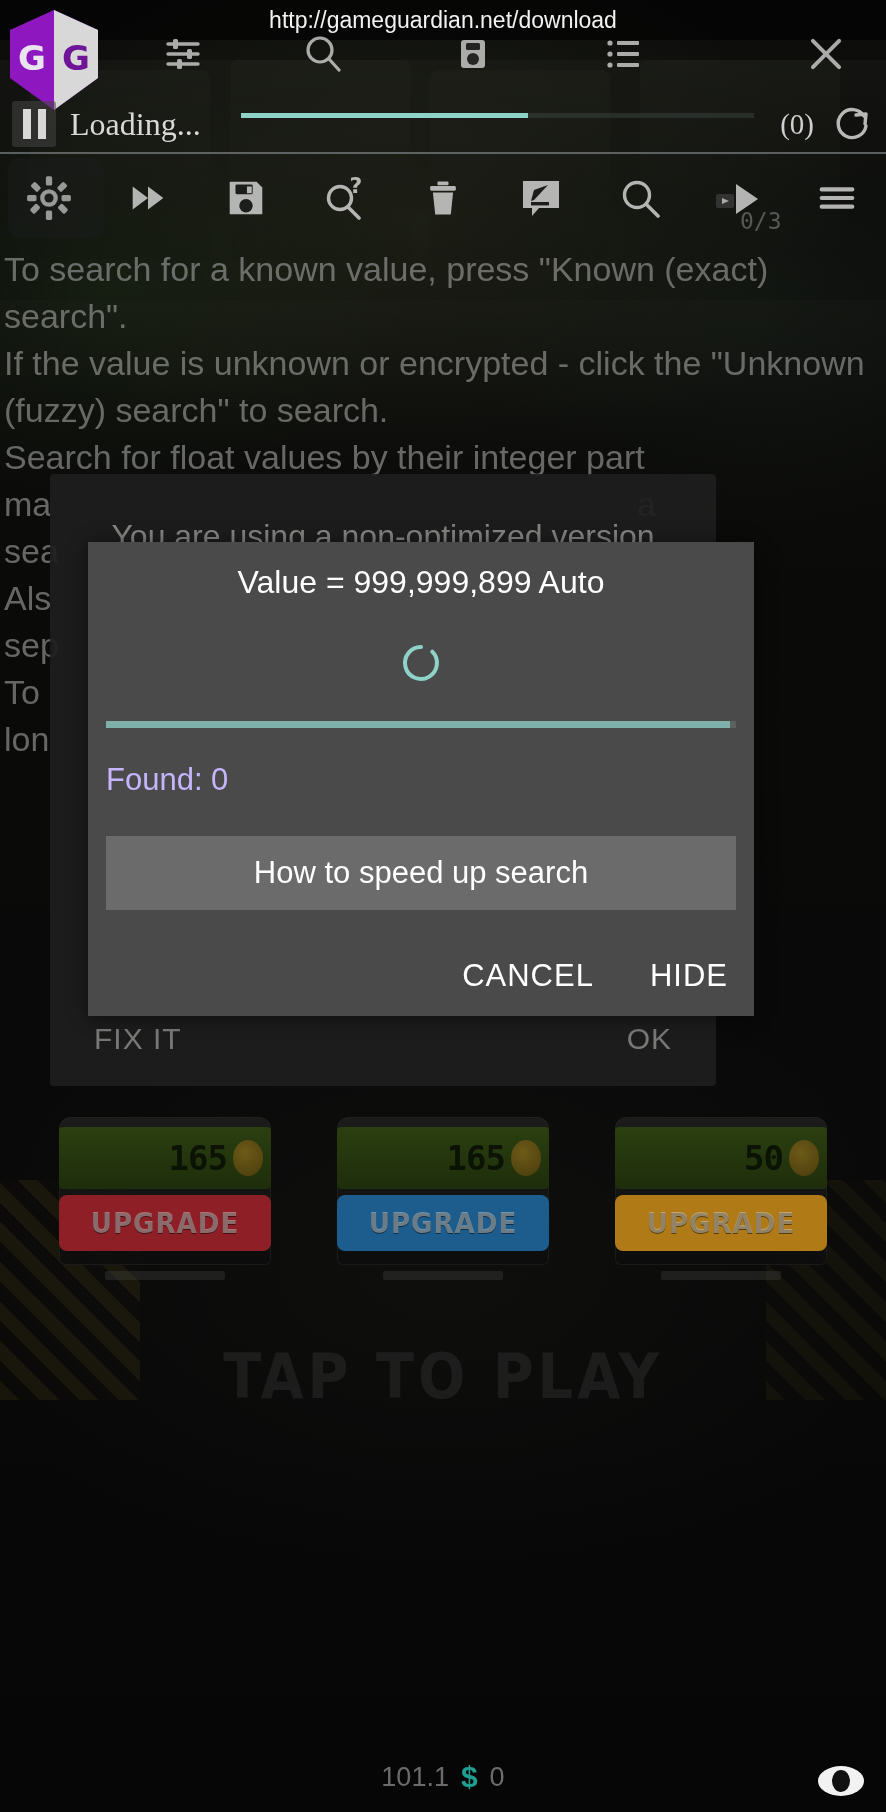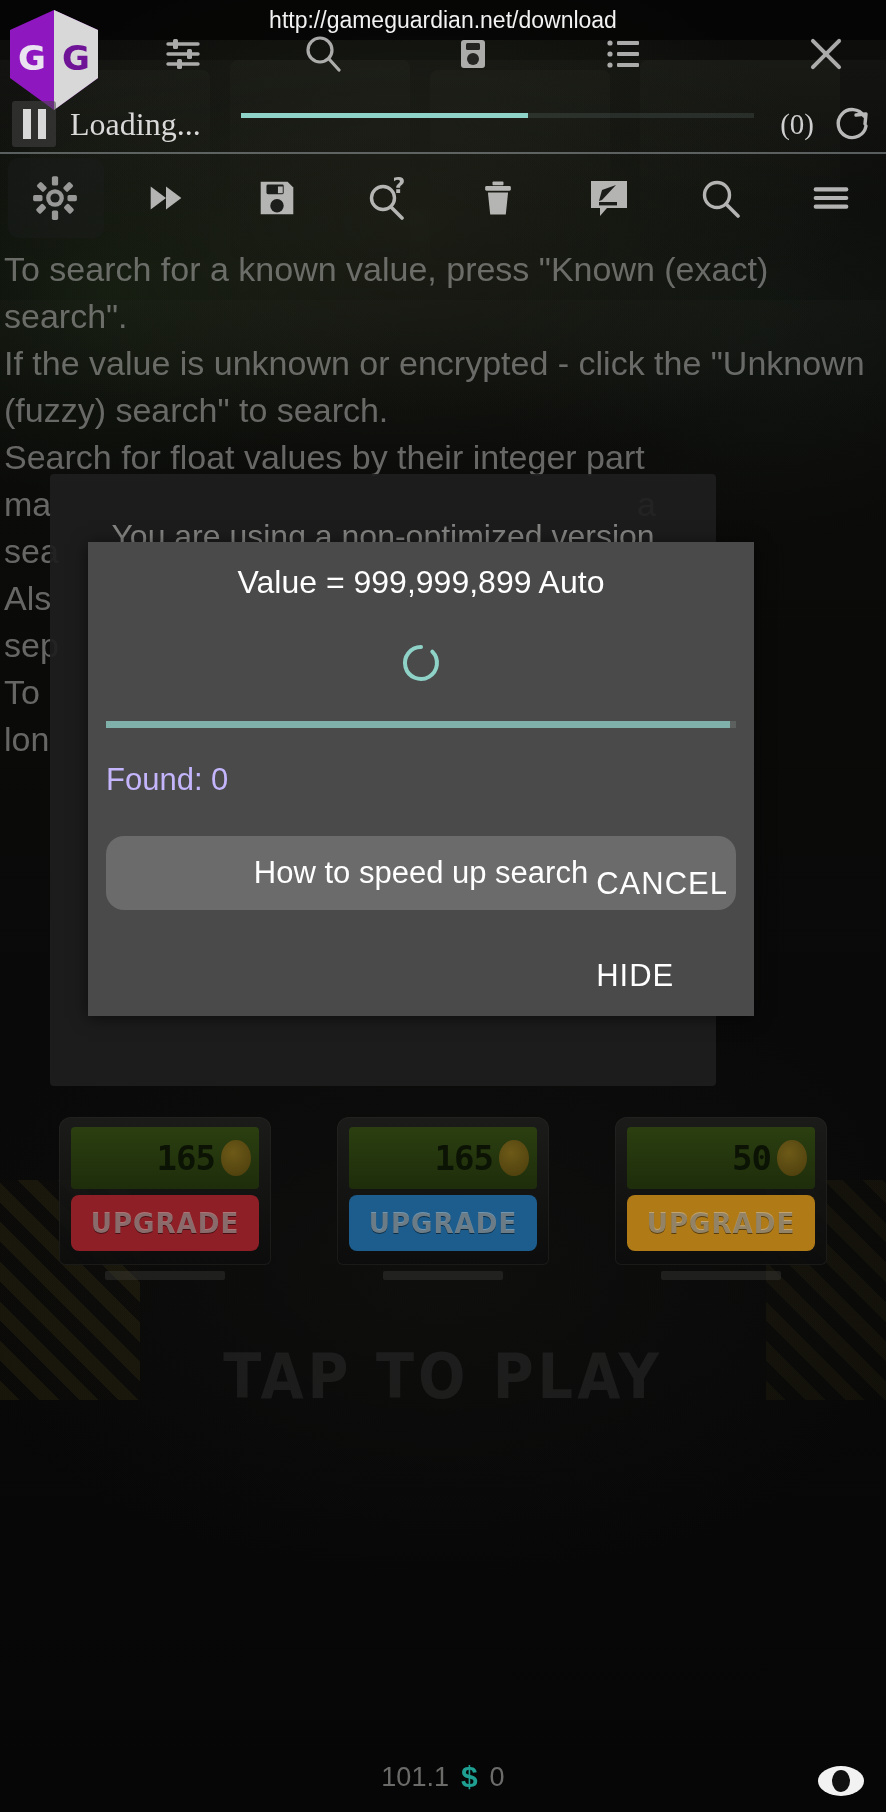--- a/index.html
+++ b/index.html
@@ -45,21 +45,21 @@
   
   .machines {
     position: absolute; left: 0; right: 0; top: 1060px; height: 220px;
     display: flex; justify-content: space-around; align-items: flex-end;
     padding: 0 26px;
   }
   .machine { width: 212px; }
   .machine-body {
     background: linear-gradient(180deg, rgba(30,30,28,0.85), rgba(12,12,12,0.9));
     border-radius: 12px 12px 6px 6px;
-    padding: 10px 12px 14px;
+    padding: 10px 0 14px;
     box-shadow: 0 0 0 1px rgba(40,40,38,0.5) inset;
   }
   .machine-screen {
     display: flex; align-items: center; gap: 6px;
     height: 62px;
     border-radius: 4px;
     padding: 0 8px;
     background: linear-gradient(180deg, #2b3f10, #1e2d0b);
   }
   .machine-cost {
@@ -253,27 +253,27 @@
   }
   .fg-found {
     margin: 34px 0 0 18px;
     font-size: 31px; color: #c4b5fd;
   }
   .fg-speed-btn {
     margin: 38px 18px 0 18px;
     height: 74px;
     display: flex; align-items: center; justify-content: center;
     background: #6b6b6b;
-    font-size: 31px; color: #ffffff; border-radius: 18px;
+    font-size: 31px; color: #ffffff;
   }
   .fg-actions {
     position: absolute; right: 26px; bottom: 22px;
     display: flex; gap: 56px;
     font-size: 31px; font-weight: 500;
-    color: #ffffff; letter-spacing: 1px; flex-direction: column;
+    color: #ffffff; letter-spacing: 1px;
   }
 </style>
 </head>
 <body>
 
 <div id="root">
 
   <div class="game-bg">
     <div class="bg-shelf" style="top:60px;height:150px;"></div>
     <div class="bg-shelf" style="top:300px;height:120px;opacity:.6"></div>
@@ -507,35 +507,47 @@
       </svg>
     </div>
 
     <div class="tb-item">
       <svg viewBox="0 0 48 48" width="48" height="48">
         <circle cx="21" cy="21" r="12.5" fill="none" stroke="#dcdcdc" stroke-width="3.4"></circle>
         <line x1="30" y1="30" x2="42" y2="42" stroke="#dcdcdc" stroke-width="3.6" stroke-linecap="round"></line>
       </svg>
     </div>
 
+    <div class="tb-item">
+      <svg viewBox="0 0 48 48" width="48" height="48">
+        <rect x="2" y="20" width="18" height="14" rx="2" fill="#3a3a3a"></rect>
+        <polygon points="8,24 15,27 8,30" fill="#cfcfcf"></polygon>
+        <polygon points="22,10 44,25 22,40" fill="#dcdcdc"></polygon>
+      </svg>
+      <span class="tb-badge">0/3</span>
+    </div>
 
     <div class="tb-item">
       <svg viewBox="0 0 48 48" width="46" height="46">
         <g stroke="#dcdcdc" stroke-width="4.2" stroke-linecap="round">
           <line x1="8" y1="15" x2="40" y2="15"></line>
           <line x1="8" y1="24" x2="40" y2="24"></line>
           <line x1="8" y1="33" x2="40" y2="33"></line>
         </g>
       </svg>
     </div>
 
   </div>
 
   <div class="bg-dialog">
     <div class="bg-dialog-msg">You are using a non-optimized version</div>
+    <div class="bg-dialog-actions">
+      <span>FIX IT</span>
+      <span>OK</span>
+    </div>
   </div>
 
   <div class="fg-dialog">
 
     <div class="fg-title">Value = 999,999,899 Auto</div>
 
     <div class="spinner-wrap">
       <svg viewBox="0 0 44 44" width="44" height="44">
         <path d="M22 6 a16 16 0 1 0 11.3 4.7" fill="none" stroke="#8fd3c8" stroke-width="4" stroke-linecap="round"></path>
       </svg>

